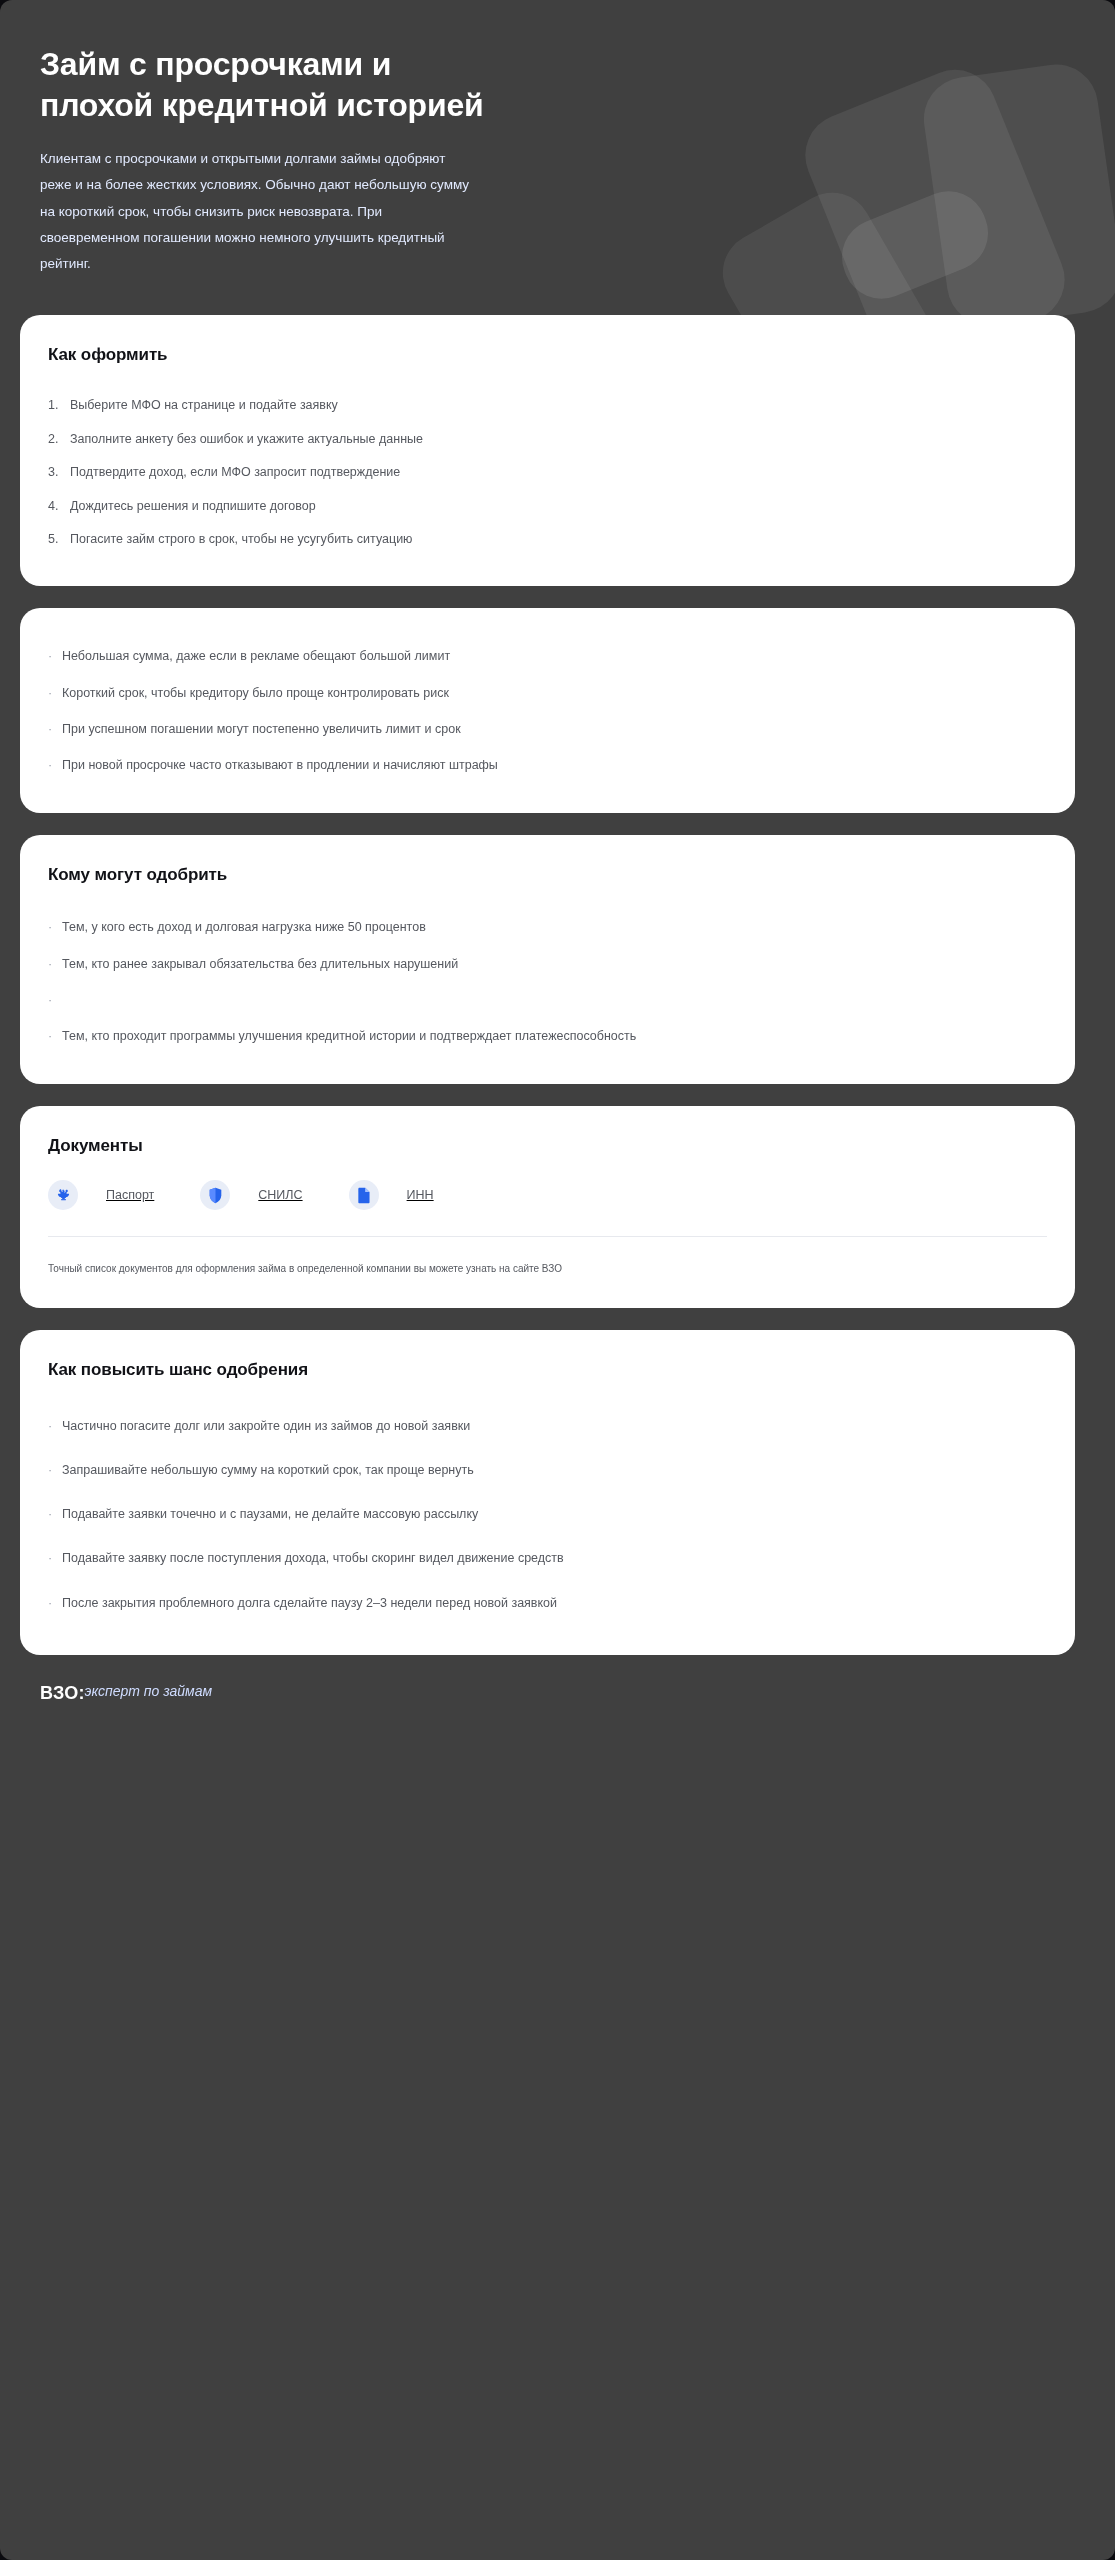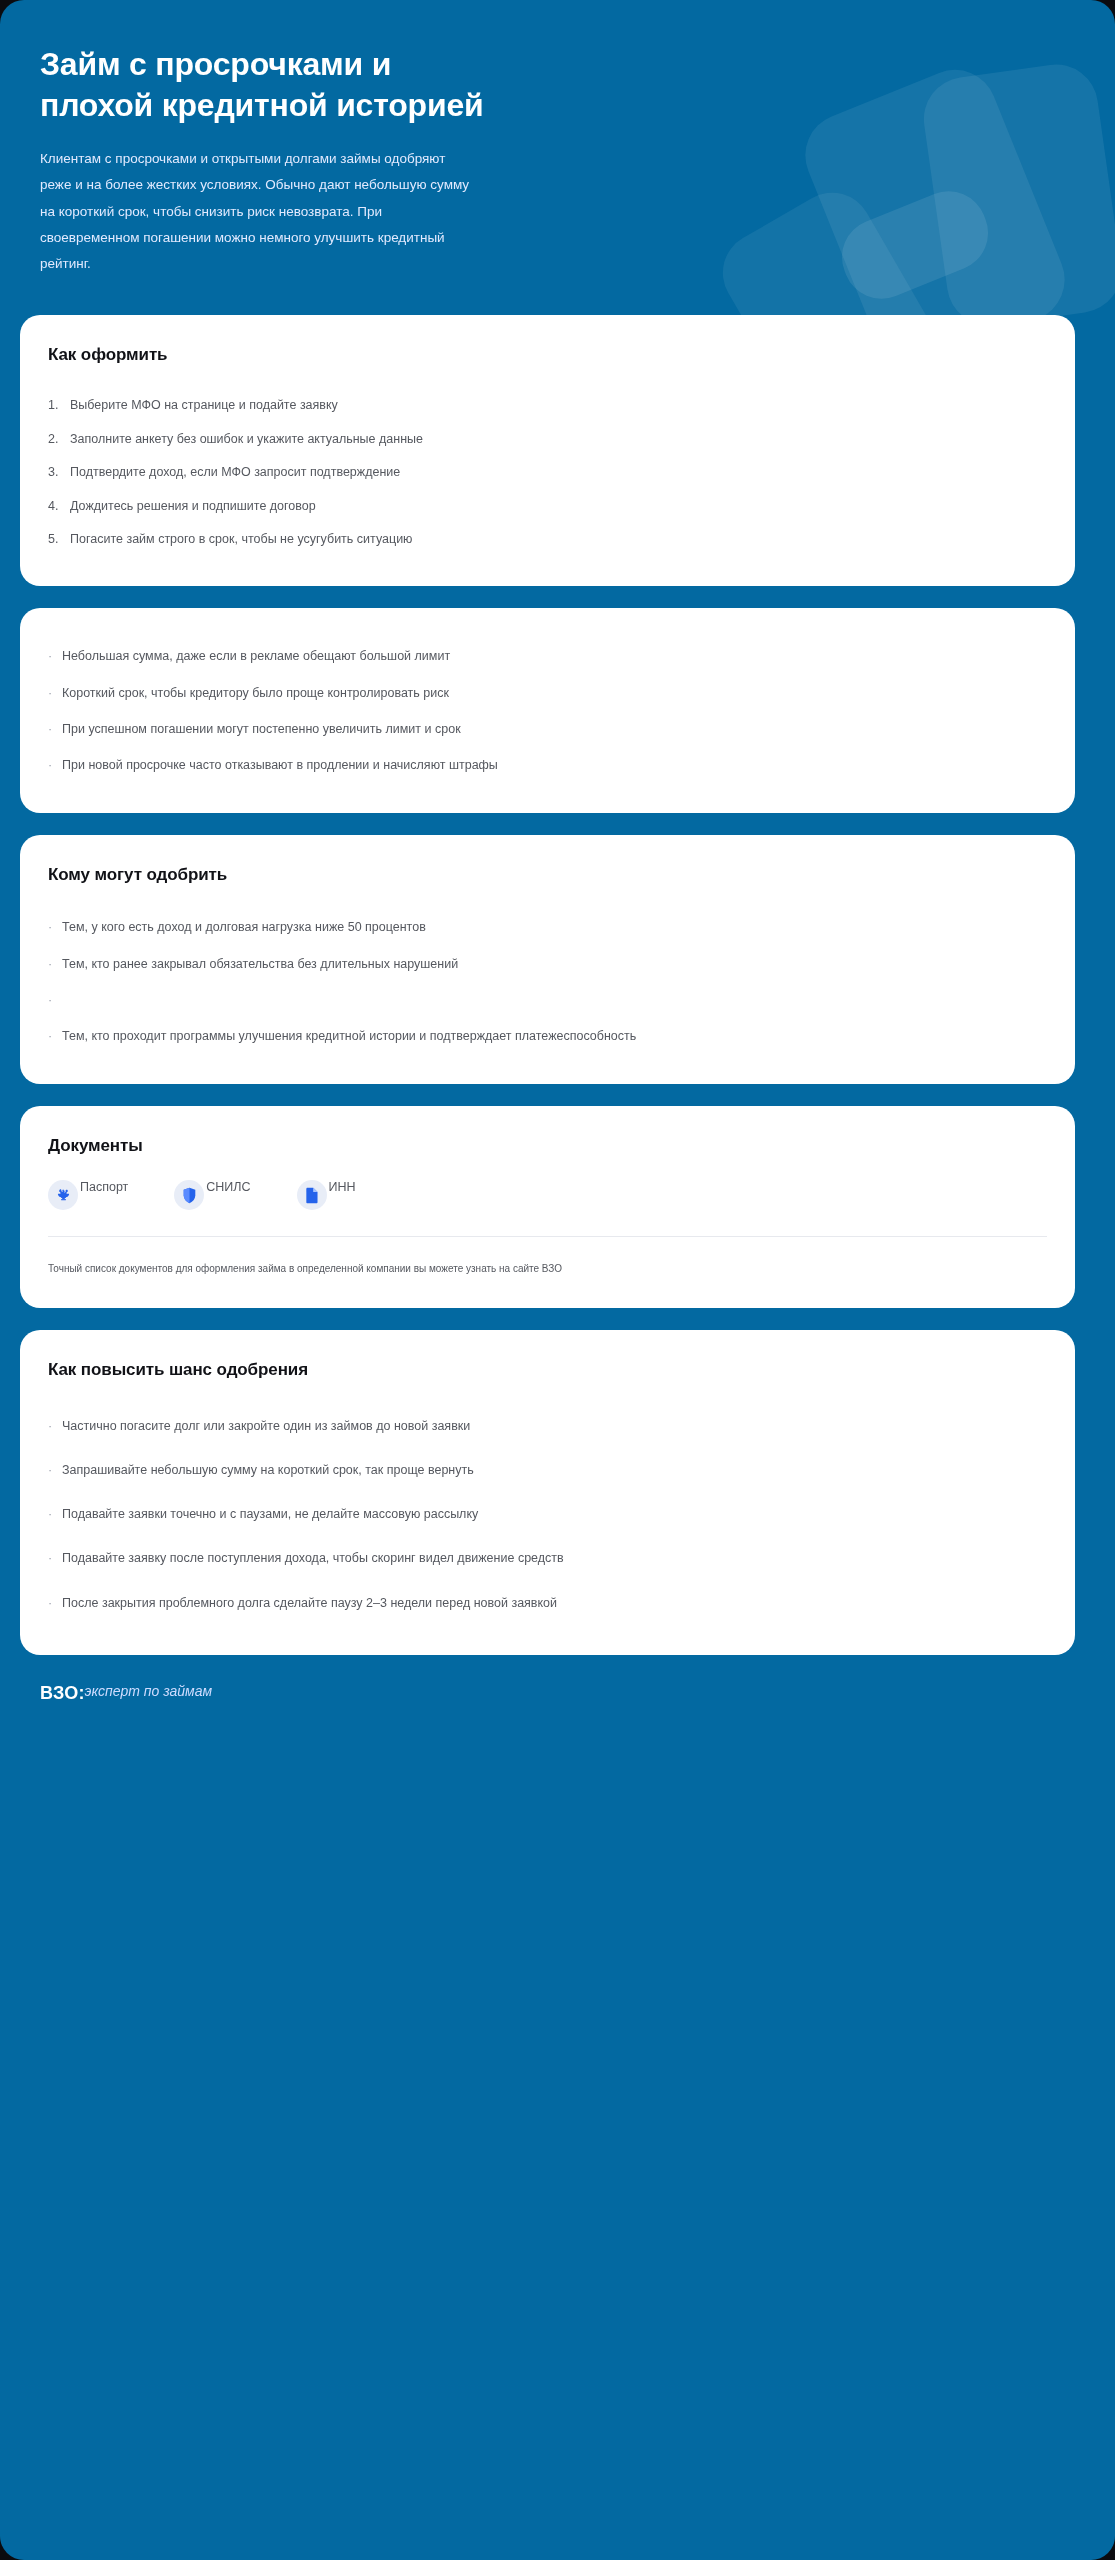--- a/index.html
+++ b/index.html
@@ -9,22 +9,22 @@
     width: 1115px;
     height: 2560px;
     background: #0b0b0f;
     font-family: "Liberation Sans", "DejaVu Sans", sans-serif;
   }
 
   .page {
     position: relative;
     width: 1115px;
     height: 2560px;
-    background: #0369a1;
-    border-radius: 24px;
+    background: #404040;
+    border-radius: 12px;
     overflow: hidden;
   }
 
   
   .hero-deco {
     position: absolute;
     top: 0;
     right: 0;
     width: 430px;
     height: 430px;
@@ -146,21 +146,23 @@
   
   .docs-row {
     display: flex;
     align-items: center;
     gap: 46px;
     margin-top: 4px;
     margin-bottom: 26px;
   }
   .doc-item {
     display: flex;
-    gap: 2px;
+    align-items: center;
+    gap: 28px;
+    text-decoration: underline;
   }
   .doc-badge {
     width: 30px; height: 30px;
     border-radius: 50%;
     background: #E8EDF7;
     display: flex;
     align-items: center;
     justify-content: center;
     flex: 0 0 auto;
   }

